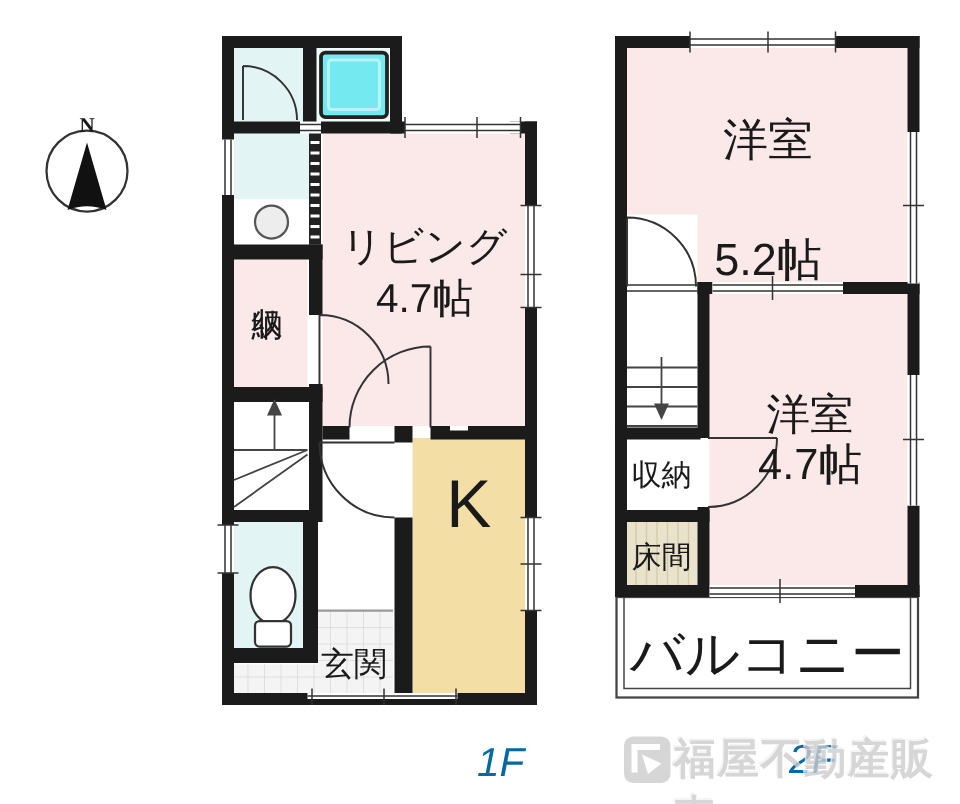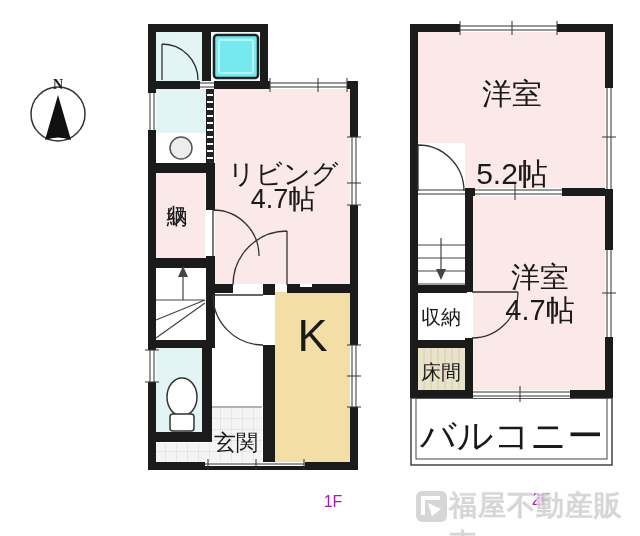--- a/index.html
+++ b/index.html
@@ -7,21 +7,21 @@
           font-family:"Liberation Sans",sans-serif;color:#1a1a1a;}
   .abs{position:absolute;}
   .lbl{position:absolute;text-align:center;line-height:1.05;color:#1a1a1a;
        font-family:"Liberation Sans",sans-serif;white-space:nowrap;}
   .room-name{font-size:27px;}
   .vtext{writing-mode:vertical-rl;text-orientation:upright;letter-spacing:2px;}
   #watermark{position:absolute;left:412px;top:487px;display:flex;align-items:center;gap:5px;
              opacity:0.8;}
   #watermark .wm-text{font-size:28px;font-weight:bold;color:#cccccc;letter-spacing:1px;
              text-shadow:1px 1px 0 #ffffff,-1px -1px 0 #f2f2f2;}
-  .floor-label{font-size:16px;color:#a21caf;}
+  .floor-label{font-size:27px;color:#0369a1;font-style:italic;}
 </style>
 </head>
 <body>
 
 <div id="canvas">
 
 <svg class="abs" width="640" height="536" viewBox="0 0 640 536">
 
   <defs>
     <pattern id="tile" width="11" height="11" patternUnits="userSpaceOnUse">
@@ -173,21 +173,21 @@
     <path d="M58,95 L45,140 Q58,135 71,140 Z" fill="#111"></path>
   </g>
 
   <g opacity="0.8">
     <rect x="416" y="491" width="31" height="31" rx="6" fill="#cdcdcd"></rect>
     <path d="M423,515 V498 H440" fill="none" stroke="#ffffff" stroke-width="4"></path>
     <path d="M428,503 L441,509 L432,516 Z" fill="#ffffff"></path>
   </g>
 </svg>
 
-<div class="lbl room-name" style="left:215px;top:160px;width:136px;">リビング</div>
+<div class="lbl room-name" style="left:215px;top:150px;width:136px;">リビング</div>
 <div class="lbl room-name" style="left:215px;top:185px;width:136px;">4.7帖</div>
 
 <div class="lbl vtext" style="left:166px;top:188px;font-size:21px;">収納</div>
 
 <div class="lbl" style="left:275px;top:312px;width:75px;font-size:45px;">K</div>
 
 <div class="lbl" style="left:208px;top:431px;width:56px;font-size:22px;font-family:Liberation Serif, serif;">玄関</div>
 
 <div class="lbl" style="left:418px;top:78px;width:188px;font-size:30px;">洋室</div>
 <div class="lbl" style="left:418px;top:112px;width:188px;font-size:30px;margin-top:46px;">5.2帖</div>

